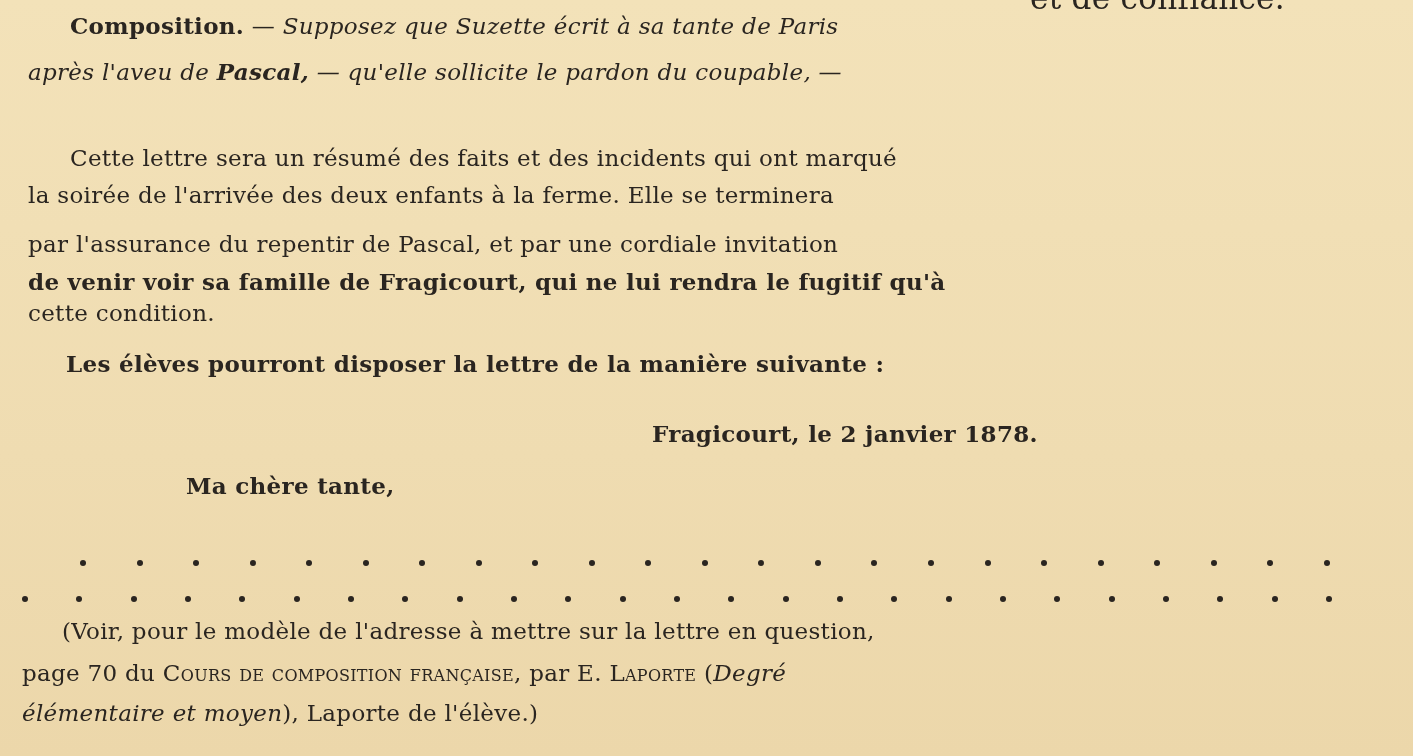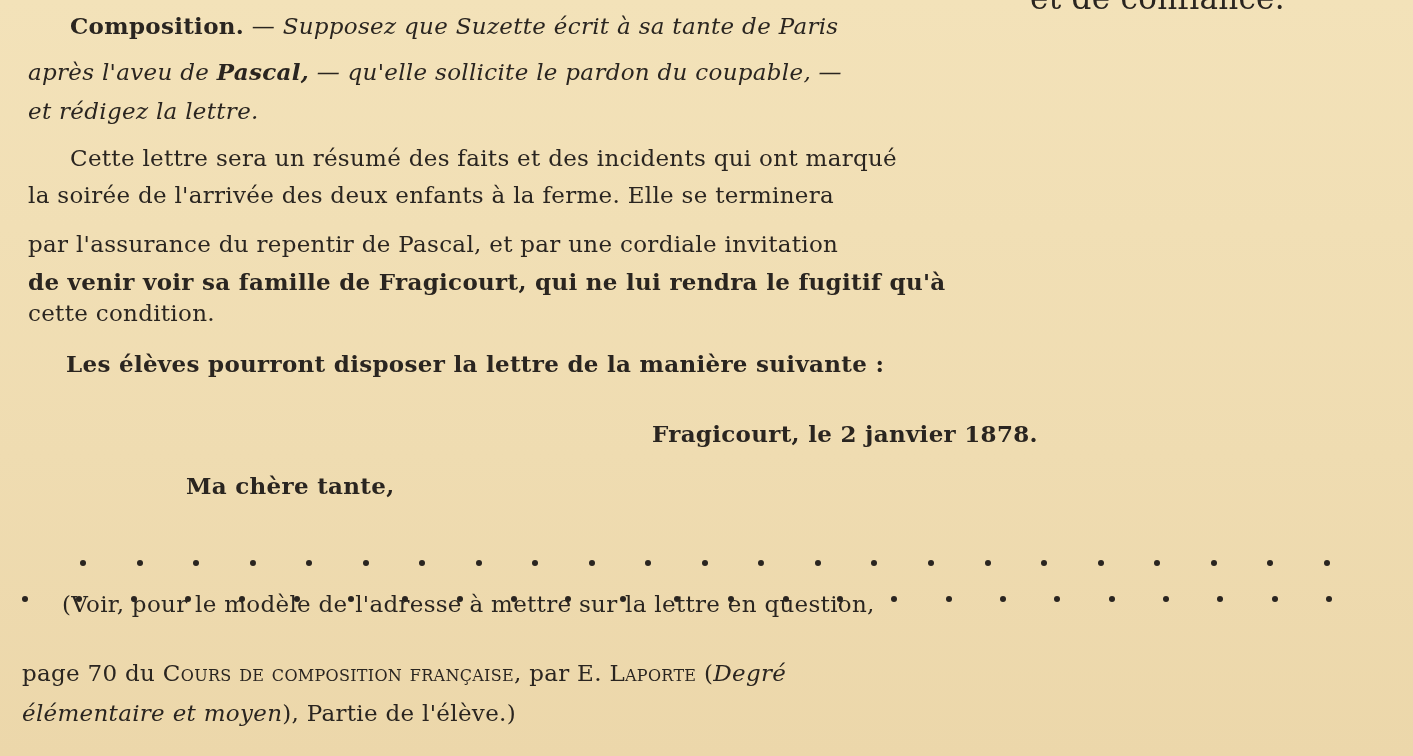--- a/index.html
+++ b/index.html
@@ -13,21 +13,20 @@
 .dot{width:6px;height:6px;border-radius:50%;background:#2a2520;}
 .cut{position:absolute;top:-20px;left:1030px;font-size:31px;}
 </style>
 </head>
 <body>
 
 <div class="page">
 <div class="cut line">et de confiance.</div>
 <div class="line" style="left:70px;top:12px;width:1295px;"><span class="b">Composition.</span><span> — </span><span class="i">Supposez que Suzette écrit à sa tante de Paris</span></div>
 <div class="line i" style="left:28px;top:58px;"><span>après l'aveu de </span><span class="b">Pascal,</span><span> — qu'elle sollicite le pardon du coupable, —</span></div>
-<div class="line i" style="left:28px;top:98px;">et rédigez la lettre.</div>
 <div class="line" style="left:70px;top:145px;text-align:right;">Cette lettre sera un résumé des faits et des incidents qui ont marqué</div>
 <div class="line" style="left:28px;top:182px;text-align:right;">la soirée de l'arrivée des deux enfants à la ferme. Elle se terminera</div>
 <div class="line" style="left:28px;top:222px;margin-top:9px;">par l'assurance du repentir de Pascal, et par une cordiale invitation</div>
 <div class="line" style="left:28px;top:268px;font-weight:bold;">de venir voir sa famille de Fragicourt, qui ne lui rendra le fugitif qu'à</div>
 <div class="line" style="left:28px;top:300px;">cette condition.</div>
 <div class="line b" style="left:66px;top:350px;">Les élèves pourront disposer la lettre de la manière suivante :</div>
 <div class="line b" style="left:652px;top:420px;">Fragicourt, le 2 janvier 1878.</div>
 <div class="line b" style="left:186px;top:472px;">Ma chère tante,</div>
 <div class="dots" style="top:560px;left:80px;width:1250px;">
       <span class="dot"></span>
@@ -74,16 +73,16 @@
       <span class="dot"></span>
       <span class="dot"></span>
       <span class="dot"></span>
       <span class="dot"></span>
       <span class="dot"></span>
       <span class="dot"></span>
       <span class="dot"></span>
       <span class="dot"></span>
       <span class="dot"></span>
     </div>
-<div class="line" style="left:62px;top:591px;">(Voir, pour le modèle de l'adresse à mettre sur la lettre en question,</div>
+<div class="line" style="left:62px;top:618px;">(Voir, pour le modèle de l'adresse à mettre sur la lettre en question,</div>
 <div class="line" style="left:22px;top:660px;"><span>page 70 du </span><span class="sc">Cours de composition française</span><span>, par E. </span><span class="sc">Laporte</span><span> (</span><span class="i">Degré</span></div>
-<div class="line" style="left:22px;top:700px;"><span class="i">élémentaire et moyen</span><span>), Partie de l'élève.)</span></div>
+<div class="line" style="left:22px;top:700px;"><span class="i">élémentaire et moyen</span><span>), Laporte de l'élève.)</span></div>
 </div>
 
 </body></html>

